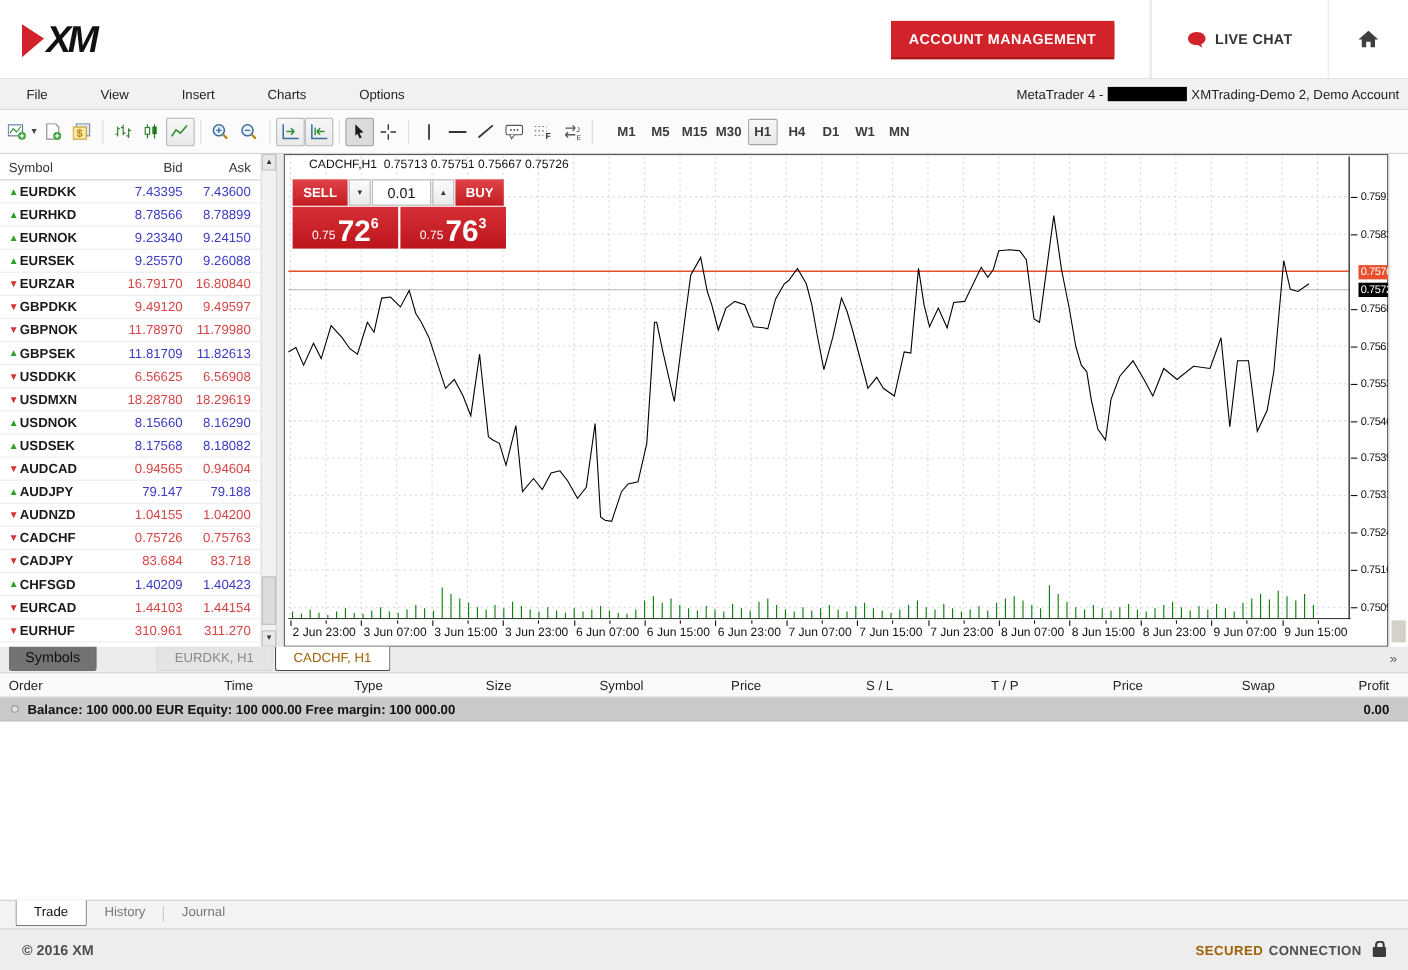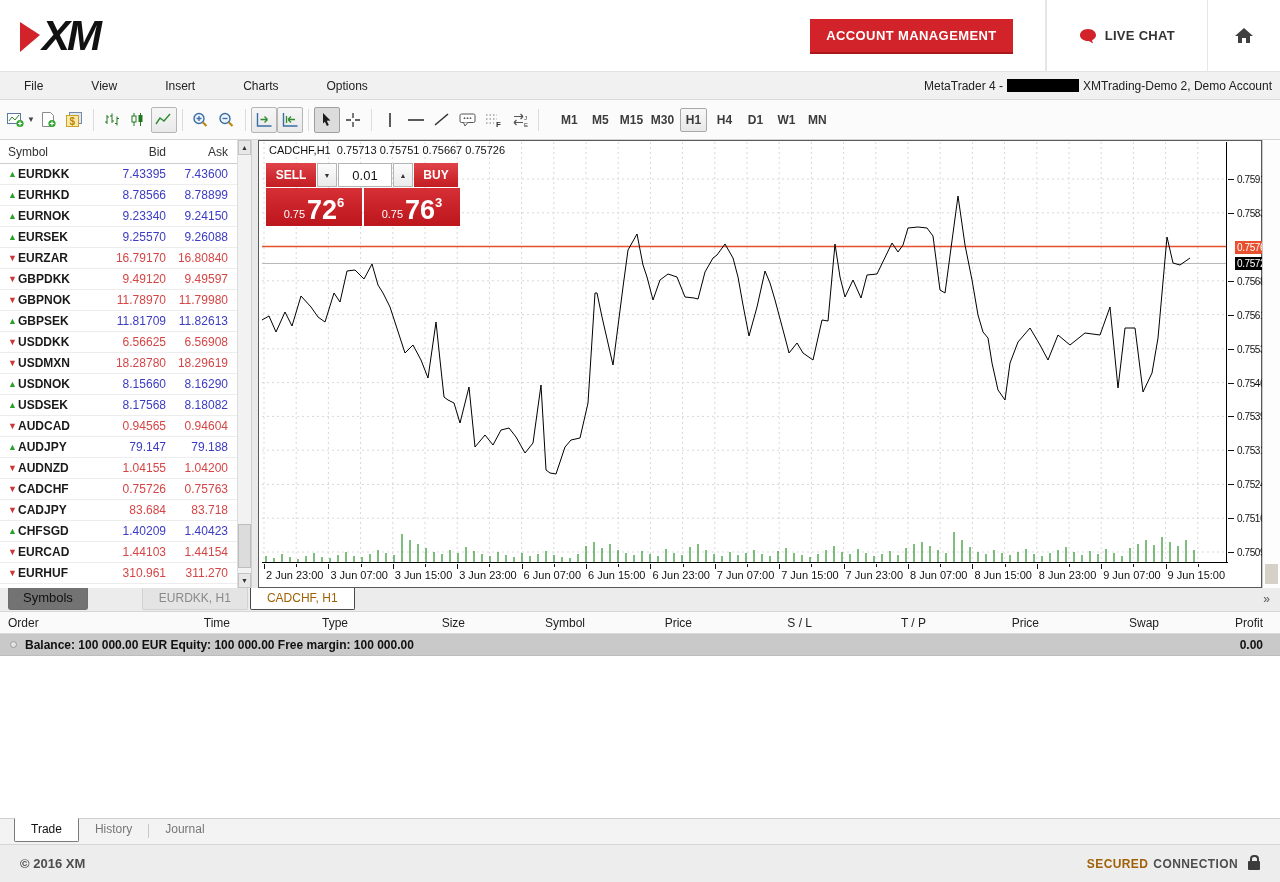--- a/index.html
+++ b/index.html
@@ -5,21 +5,21 @@
   * { margin:0; padding:0; box-sizing:border-box; }
   html,body { width:1280px; height:882px; overflow:hidden; background:#fff;
     font-family:"Liberation Sans","DejaVu Sans",sans-serif; }
   .app { width:1280px; height:882px; display:flex; flex-direction:column; }
 
   
   .hdr { height:72px; background:#fff; border-bottom:1px solid #e2e2e2; display:flex; align-items:center; }
   .logo { display:flex; align-items:center; margin-left:20px; cursor:pointer; }
   .logo-tri { width:0; height:0; border-top:15px solid transparent; border-bottom:15px solid transparent;
     border-left:20px solid #d2232a; transform:skewY(-6deg); margin-right:2px; }
-  .logo-text { font-size:42px; font-weight:900; font-style:italic; letter-spacing:-3px; color:#111; line-height:1; }
+  .logo-text { font-size:34px; font-weight:900; font-style:italic; letter-spacing:-3px; color:#111; line-height:1; }
   .hdr-right { margin-left:auto; display:flex; align-items:stretch; height:72px; }
   .acct-btn { align-self:center; background:#d2232a; color:#fff; border:none; font-weight:700;
     font-size:13px; letter-spacing:.4px; padding:9px 16px; cursor:pointer;
     font-family:"Liberation Sans",sans-serif; box-shadow:0 2px 0 #a9161c; }
   .hsep { width:1px; background:#e6e6e6; margin:0; }
   .hbtn { display:flex; align-items:center; gap:8px; padding:0 32px; font-weight:700; font-size:13px;
     color:#333; cursor:pointer; letter-spacing:.3px; }
   .hbtn.home { padding:0 26px; }
   .acct-wrap { display:flex; align-items:center; padding:0 32px; }
 
@@ -63,21 +63,21 @@
   .sbtn { position:absolute; left:0; width:13px; height:15px; background:#e7e7e7; border:1px solid #c4c4c4;
     font-size:7px; color:#333; display:flex; align-items:center; justify-content:center; cursor:pointer; }
   .sthumb { position:absolute; left:0; width:13px; background:#dcdcdc; border:1px solid #bdbdbd; cursor:grab; }
 
   .splitter { width:6px; background:#e9e9e9; cursor:col-resize; }
 
   .chartzone { flex:1; position:relative; background:#fff; }
   .chart-border { position:absolute; left:0; top:0; width:1004px; height:448px; border:1px solid #5a5a5a;
     background:#fff; }
   #plot { position:absolute; left:3px; top:1px; }
-  .ohlc { position:absolute; left:10px; top:3px; font-size:11px; color:#111; white-space:pre; }
+  .ohlc { position:absolute; left:22px; top:3px; font-size:11px; color:#111; white-space:pre; }
   .right-strip { position:absolute; left:1004px; top:0; width:18px; height:448px; background:#fdfdfd;
     border-left:1px solid #c9c9c9; }
   .right-strip .corner { position:absolute; left:2px; bottom:4px; width:13px; height:20px; background:#d5d1c9; }
 
   
   .widget { position:absolute; left:7px; top:22px; width:194px; }
   .wrow1 { display:flex; height:24px; gap:1px; }
   .btn-sell,.btn-buy { background:linear-gradient(#e04348,#c21d23); color:#fff; font-weight:700; font-size:12px;
     display:flex; align-items:center; justify-content:center; cursor:pointer; }
   .btn-sell { width:50px; } .btn-buy { width:44px; }

